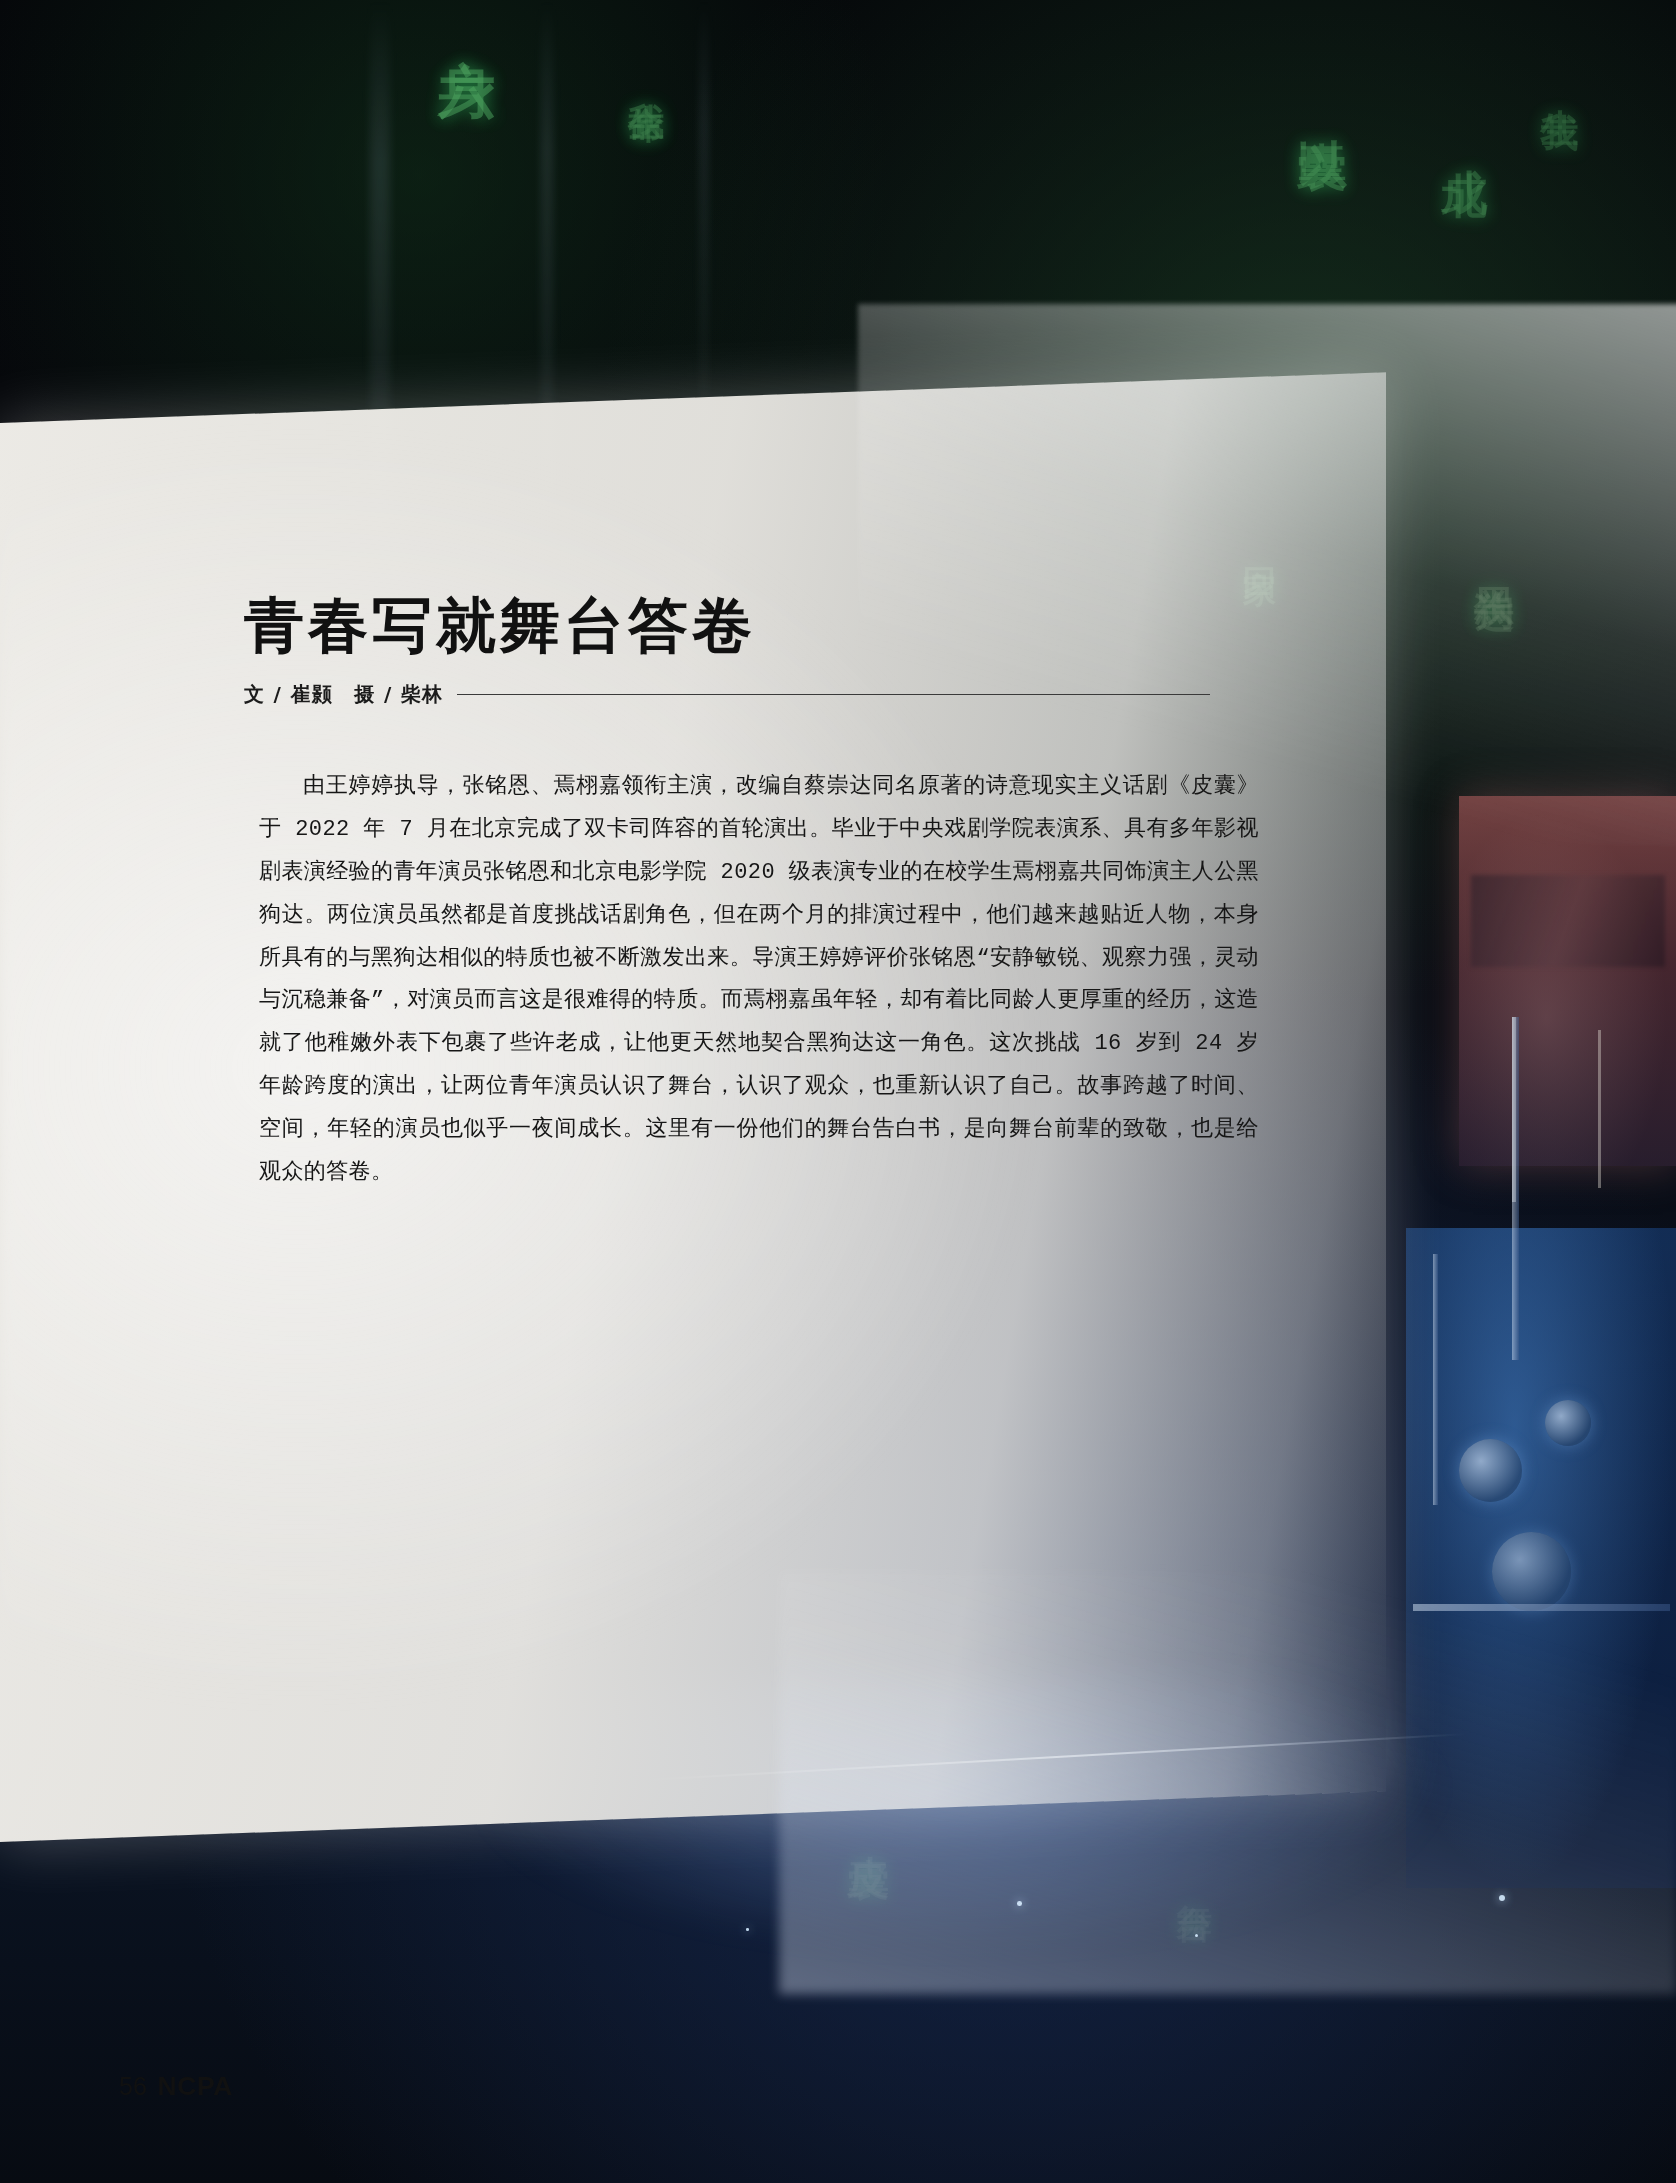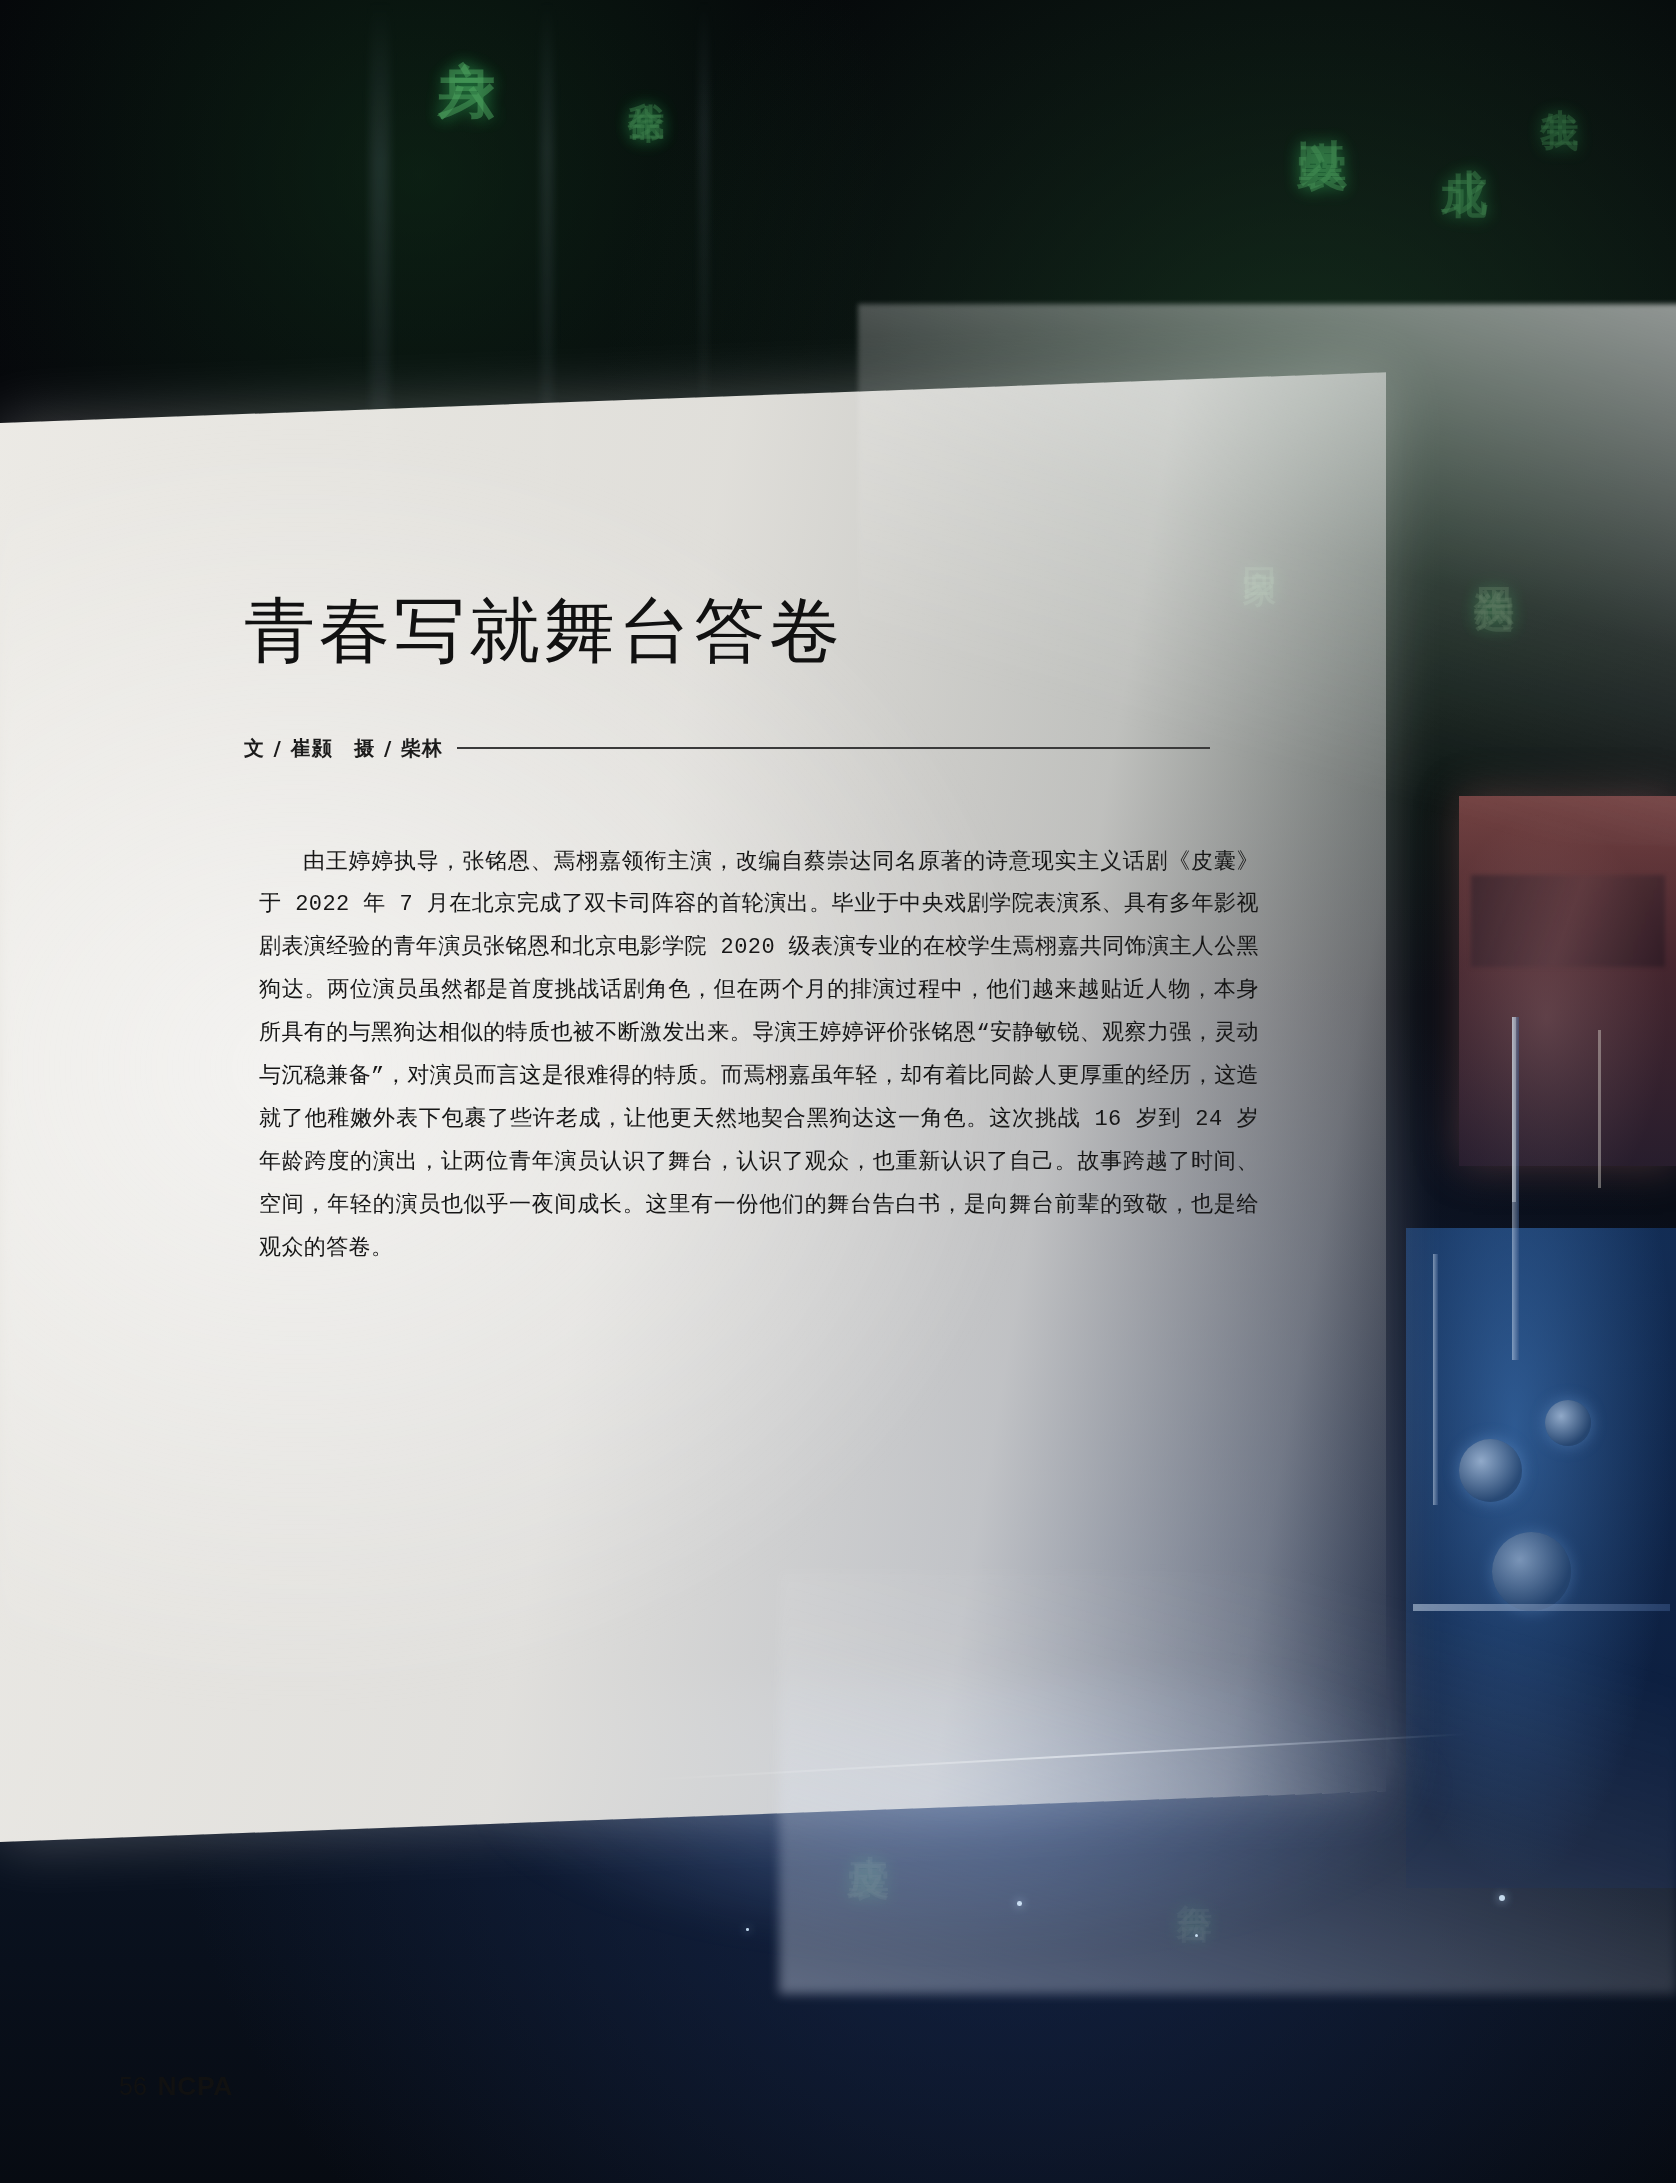--- a/index.html
+++ b/index.html
@@ -219,33 +219,33 @@
 
   
   .article {
     position: absolute;
     left: 244px;
     top: 594px;
     width: 1030px;
   }
   .title {
     color: #111111;
-    font-size: 71px;
+    font-size: 60px;
     line-height: 1.05;
     letter-spacing: 4px;
-    font-weight: 400;
+    font-weight: 700;
     font-family: "DejaVu Serif", "Liberation Serif", serif;
-    margin: 0 0 66px 0;
+    margin: 0 0 24px 0;
     white-space: nowrap;
   }
   .byline-row {
     display: flex;
     align-items: center;
     gap: 14px;
-    margin-bottom: 80px;
+    margin-bottom: 58px;
   }
   .byline {
     color: #1b1b1b;
     font-size: 20px;
     letter-spacing: 1.3px;
     white-space: nowrap;
     font-family: "DejaVu Sans", "Liberation Sans", sans-serif;
     font-weight: 700;
   }
   .byline-rule {

